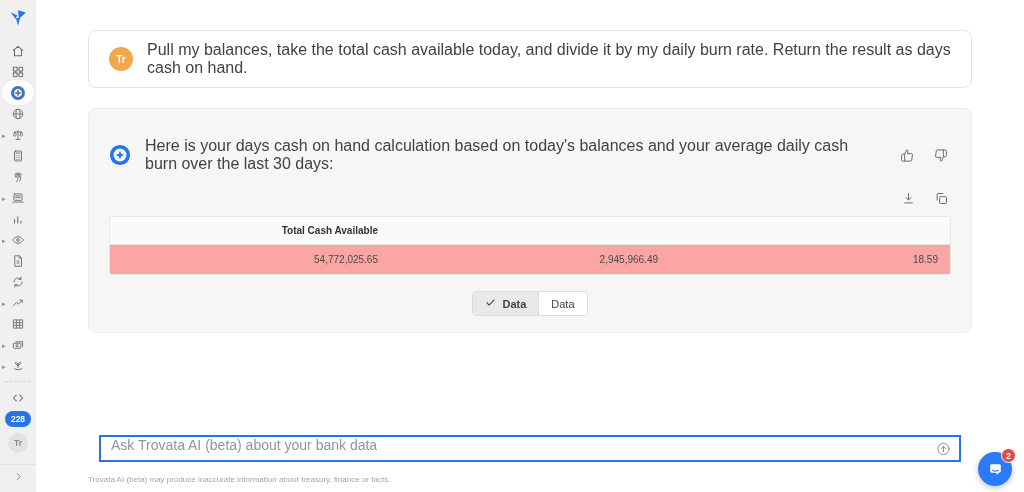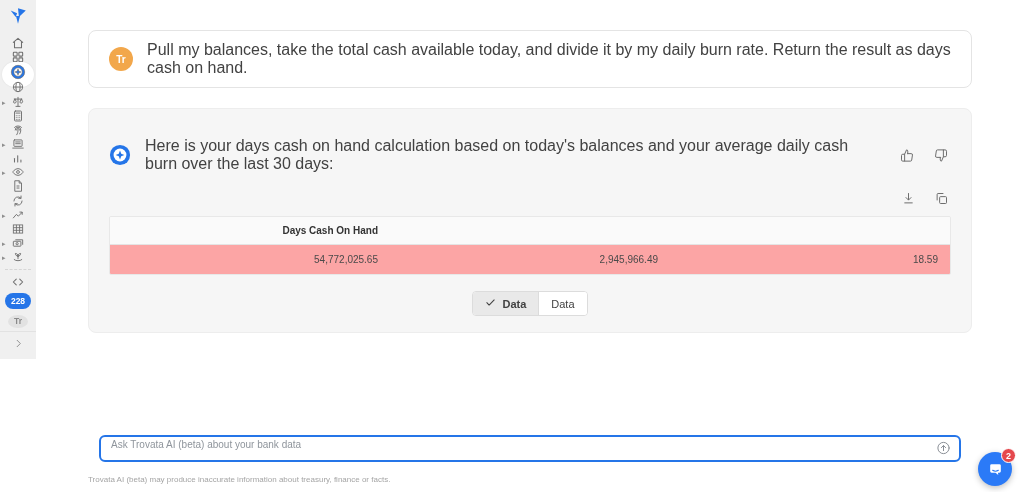--- a/index.html
+++ b/index.html
@@ -5,21 +5,21 @@
   * { box-sizing: border-box; margin: 0; padding: 0; }
   html, body { width: 1024px; height: 492px; overflow: hidden; }
   body {
     font-family: "Liberation Sans", "DejaVu Sans", sans-serif;
     background: #ffffff; color: #404040;
     display: flex;
   }
 
   
   .sidebar {
-    width: 36px; height: 359px; background: #f0f0f0; flex: 0 0 36px;
+    width: 36px; height: 492px; background: #f0f0f0; flex: 0 0 36px;
     display: flex; flex-direction: column; align-items: center;
     padding-top: 5px; position: relative;
   }
   .logo-wrap { width: 26px; height: 26px; margin-bottom: 9px; display:flex; align-items:center; justify-content:center; }
   .nav-item {
     position: relative; width: 36px; height: 21px;
     display: flex; align-items: center; justify-content: center;
     cursor: pointer;
   }
   .nav-item svg { stroke: #6e6e6e; }
@@ -89,22 +89,22 @@
     border: none; padding: 5px 12px; cursor: pointer; display: inline-flex; align-items: center; gap: 6px;
   }
   .toggle-btn.selected { background: #e9e9e9; font-weight: bold; }
   .toggle-btn + .toggle-btn { border-left: 1px solid #dcdcdc; }
   .check-glyph svg { stroke: #424242; }
 
   .flex-spacer { flex: 1; }
 
   .input-row { position: relative; margin: 0 11px; }
   .chat-input {
-    width: 100%; height: 27px; border: 2px solid #2575e8; border-radius: 6px;
-    padding: 0 34px 8px 10px; font-family: inherit; font-size: 10px; color: #333;
+    width: 100%; height: 27px; border: 2px solid #2575e8; border-radius: 0;
+    padding: 0 34px 8px 10px; font-family: inherit; font-size: 14px; color: #333;
     outline: none; background: #fff;
   }
   .chat-input::placeholder { color: #8f959c; }
   .send-btn { position: absolute; right: 8px; top: 50%; transform: translateY(-50%); }
   .send-btn svg { stroke: #8a8f96; }
 
   .disclaimer {
     text-align: left; font-size: 8px; color: #a5a5a5; margin-top: 13px;
   }
 
@@ -315,21 +315,21 @@
       <button class="icon-btn">
         <svg width="15" height="15" viewBox="0 0 24 24" fill="none" stroke-width="1.6" stroke-linejoin="round">
             <rect x="9" y="9" width="11" height="11" rx="1.5"></rect>
             <path d="M5 15V5.5A1.5 1.5 0 016.5 4H15"></path>
           </svg>
       </button>
     </div>
 
     <div class="ai-table">
       <div class="t-row t-head">
-        <div class="t-cell">Days Cash On Hand</div>
+        <div class="t-cell">Total Cash Available</div>
       </div>
       <div class="t-row t-body">
         <div class="t-cell">54,772,025.65</div>
         <div class="t-cell">2,945,966.49</div>
         <div class="t-cell">18.59</div>
       </div>
     </div>
 
     <div class="toggle-row">
       <div class="toggle-group">

